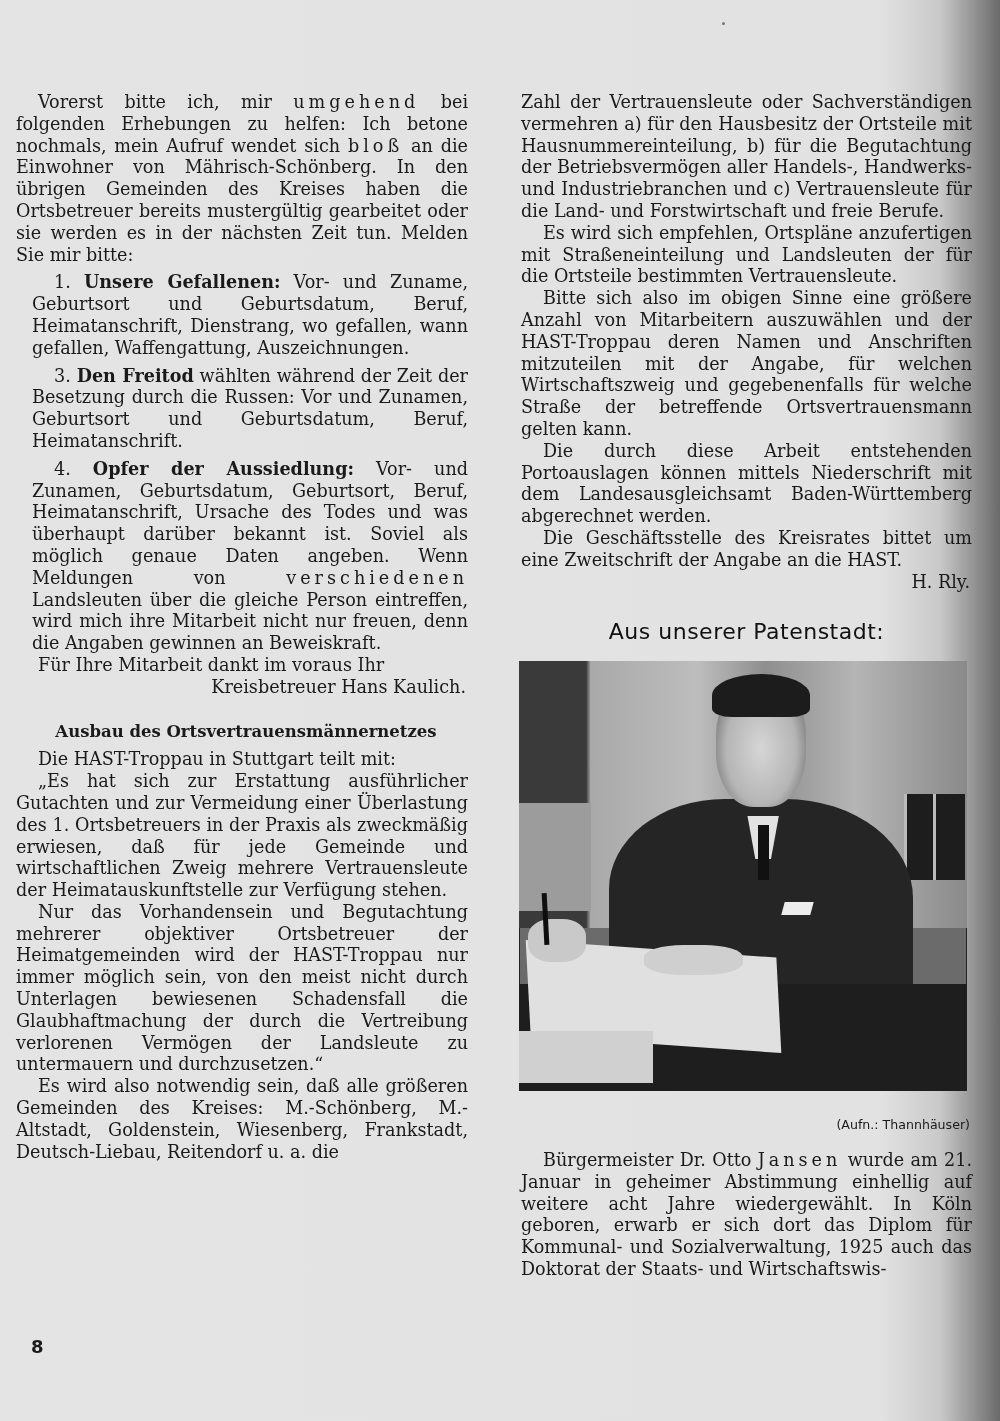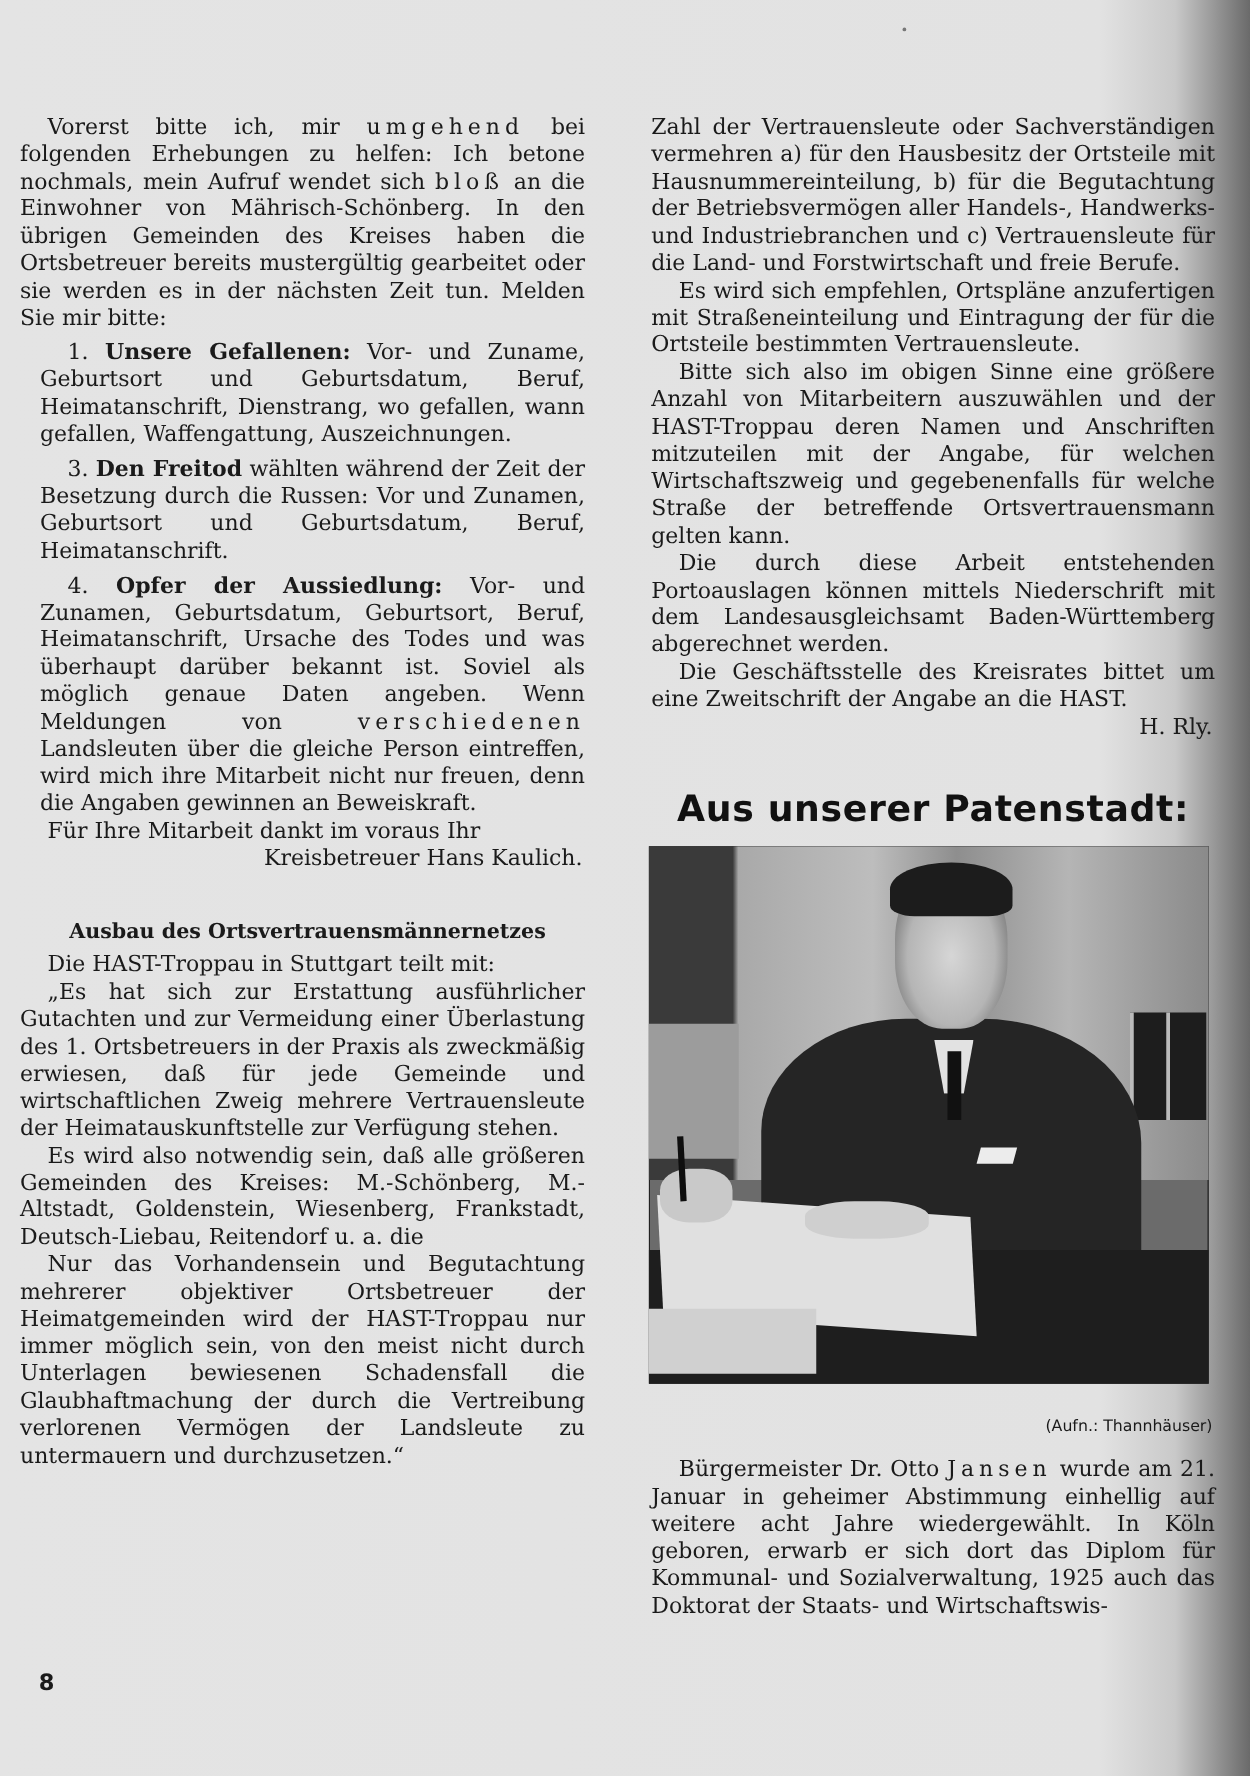--- a/index.html
+++ b/index.html
@@ -18,26 +18,26 @@
   .col.left { left: 16px; width: 452px; }
   .col.right { left: 521px; width: 451px; }
   p { margin: 0; text-indent: 0; }
   .ind { text-indent: 22px; }
   .gap { margin-top: 5px; margin-left: 16px; }
   b { font-weight: bold; }
   .sp { letter-spacing: 4px; }
   .signoff { text-align: right; padding-right: 2px; }
   .sectionhead {
     text-align: center; font-weight: bold; font-size: 16.5px;
-    margin-top: 35px; margin-bottom: 7px; padding-left: 8px;
+    margin-top: 22px; margin-bottom: 7px; padding-left: 8px;
   }
   .feature-title {
     font-family: "DejaVu Sans", "Liberation Sans", sans-serif;
-    font-weight: bold; font-size: 29px; letter-spacing: 0.5px;
-    text-align: center; margin-top: 44px; margin-bottom: 18px; color: #111;
+    font-weight: normal; font-size: 22px; letter-spacing: 0.5px;
+    text-align: center; margin-top: 28px; margin-bottom: 18px; color: #111;
   }
   .photo {
     position: relative; width: 448px; height: 430px; margin-left: -2px;
     background: #6b6b6b; overflow: hidden;
     box-shadow: inset 0 0 0 1px #222;
   }
   .photo .wall { position:absolute; left:0; top:0; width:100%; height:62%; background: linear-gradient(90deg,#3a3a3a 0%,#3a3a3a 15%,#a9a9a9 16%,#bdbdbd 40%,#8e8e8e 55%,#b5b5b5 75%,#8a8a8a 100%); }
   .photo .cabinet { position:absolute; left:0; top:33%; width:16%; height:25%; background:#9c9c9c; }
   .photo .window { position:absolute; right:2px; top:31%; width:13%; height:20%; background:#1d1d1d; border-left:3px solid #bbb; }
   .photo .window::after { content:""; position:absolute; left:45%; top:0; width:3px; height:100%; background:#bbb; }
@@ -77,27 +77,27 @@
 
   <p class="ind gap"><span>4.</span> <b>Opfer der Aussiedlung:</b> <span>Vor- und Zunamen, Geburtsdatum, Geburtsort, Beruf, Heimatanschrift, Ursache des Todes und was überhaupt darüber bekannt ist. Soviel als möglich genaue Daten angeben. Wenn Meldungen von</span> <span class="sp">verschiedenen</span> <span>Landsleuten über die gleiche Person eintreffen, wird mich ihre Mitarbeit nicht nur freuen, denn die Angaben gewinnen an Beweiskraft.</span></p>
 
   <p class="ind">Für Ihre Mitarbeit dankt im voraus Ihr</p>
   <p class="signoff">Kreisbetreuer Hans Kaulich.</p>
 
   <div class="sectionhead">Ausbau des Ortsvertrauensmännernetzes</div>
 
   <p class="ind">Die HAST-Troppau in Stuttgart teilt mit:</p>
   <p class="ind">„Es hat sich zur Erstattung ausführlicher Gutachten und zur Vermeidung einer Überlastung des 1. Ortsbetreuers in der Praxis als zweckmäßig erwiesen, daß für jede Gemeinde und wirtschaftlichen Zweig mehrere Vertrauensleute der Heimatauskunftstelle zur Verfügung stehen.</p>
+  <p class="ind">Nur das Vorhandensein und Begutachtung mehrerer objektiver Ortsbetreuer der Heimatgemeinden wird der HAST-Troppau nur immer möglich sein, von den meist nicht durch Unterlagen bewiesenen Schadensfall die Glaubhaftmachung der durch die Vertreibung verlorenen Vermögen der Landsleute zu untermauern und durchzusetzen.“</p>
   <p class="ind">Es wird also notwendig sein, daß alle größeren Gemeinden des Kreises: M.-Schönberg, M.-Altstadt, Goldenstein, Wiesenberg, Frankstadt, Deutsch-Liebau, Reitendorf u. a. die</p>
-  <p class="ind">Nur das Vorhandensein und Begutachtung mehrerer objektiver Ortsbetreuer der Heimatgemeinden wird der HAST-Troppau nur immer möglich sein, von den meist nicht durch Unterlagen bewiesenen Schadensfall die Glaubhaftmachung der durch die Vertreibung verlorenen Vermögen der Landsleute zu untermauern und durchzusetzen.“</p>
 </div>
 
 <div class="col right">
   <p>Zahl der Vertrauensleute oder Sachverständigen vermehren a) für den Hausbesitz der Ortsteile mit Hausnummereinteilung, b) für die Begutachtung der Betriebsvermögen aller Handels-, Handwerks- und Industriebranchen und c) Vertrauensleute für die Land- und Forstwirtschaft und freie Berufe.</p>
-  <p class="ind">Es wird sich empfehlen, Ortspläne anzufertigen mit Straßeneinteilung und Eintragung der für die Ortsteile bestimmten Vertrauensleute.</p>
+  <p class="ind">Es wird sich empfehlen, Ortspläne anzufertigen mit Straßeneinteilung und Landsleuten der für die Ortsteile bestimmten Vertrauensleute.</p>
   <p class="ind">Bitte sich also im obigen Sinne eine größere Anzahl von Mitarbeitern auszuwählen und der HAST-Troppau deren Namen und Anschriften mitzuteilen mit der Angabe, für welchen Wirtschaftszweig und gegebenenfalls für welche Straße der betreffende Ortsvertrauensmann gelten kann.</p>
   <p class="ind">Die durch diese Arbeit entstehenden Portoauslagen können mittels Niederschrift mit dem Landesausgleichsamt Baden-Württemberg abgerechnet werden.</p>
   <p class="ind">Die Geschäftsstelle des Kreisrates bittet um eine Zweitschrift der Angabe an die HAST.</p>
   <p class="signoff">H. Rly.</p>
 
   <div class="feature-title">Aus unserer Patenstadt:</div>
 
   <div class="photo" title="Portrait photo of a man in a dark suit writing at a desk">
     <div class="wall"></div>
     <div class="cabinet"></div>

